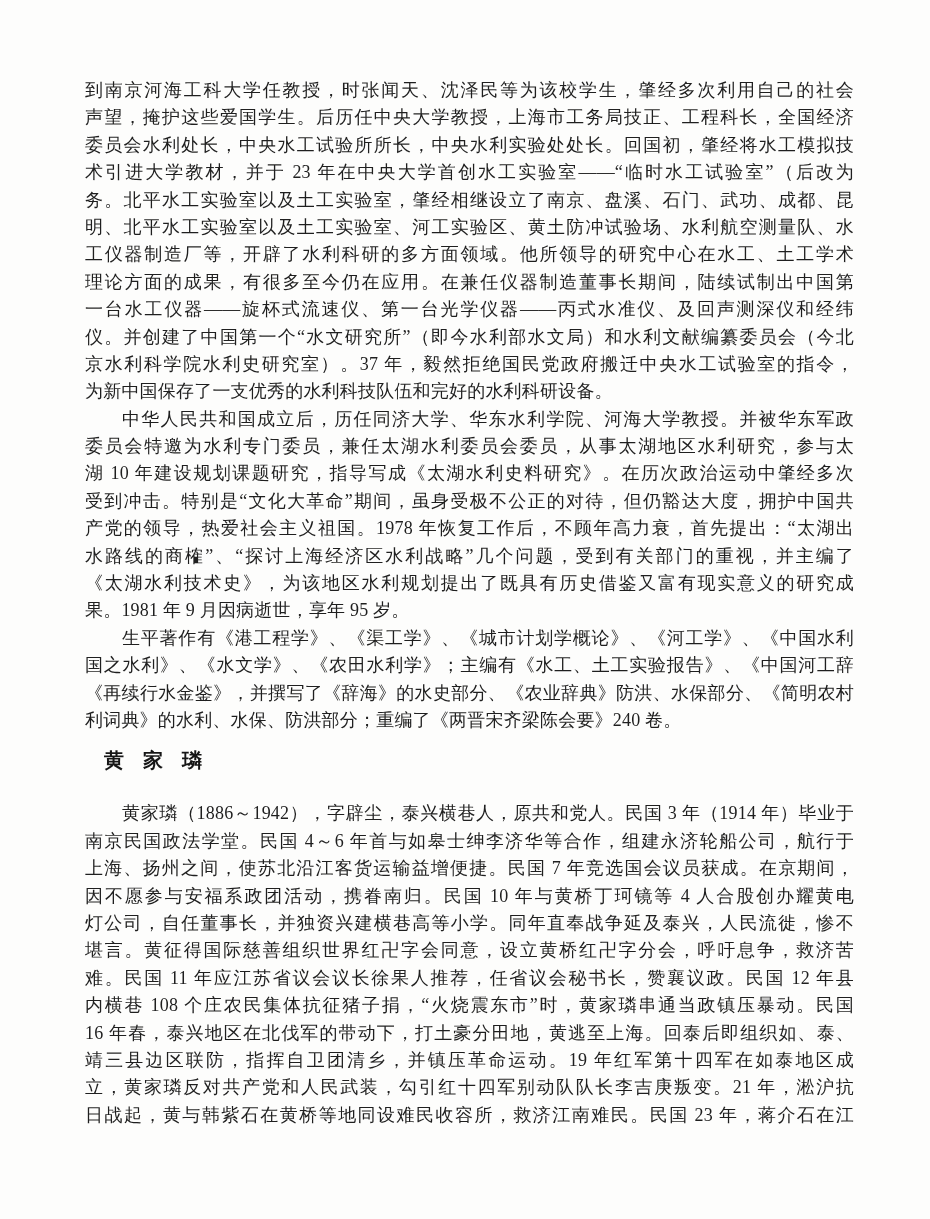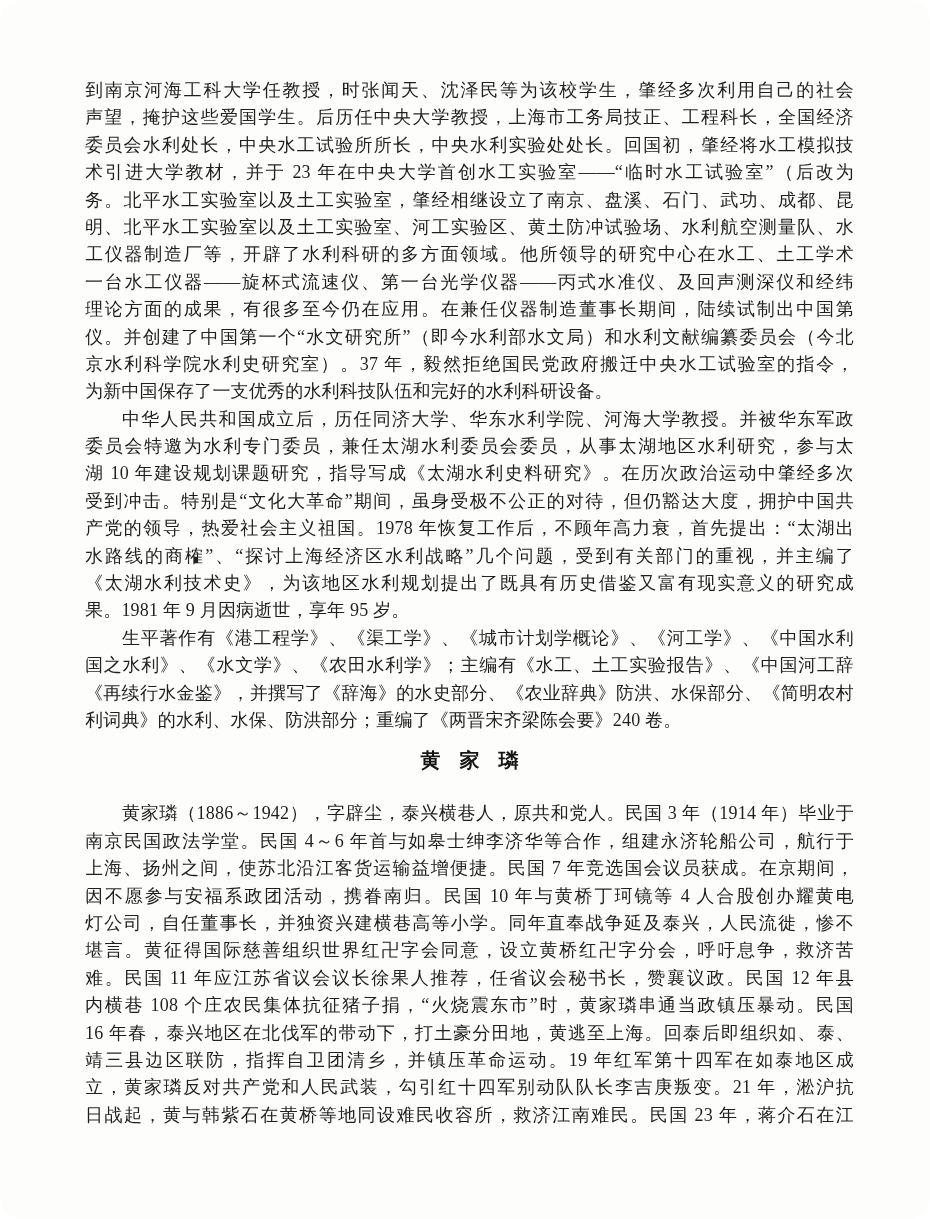--- a/index.html
+++ b/index.html
@@ -1,15 +1,15 @@
 <!DOCTYPE html>
 <html><head>
 <meta charset="utf-8">
 <style>
-  * { box-sizing: border-box; margin: 0; padding: 0; border-radius: 21px; }
+  * { box-sizing: border-box; margin: 0; padding: 0; }
   html, body {
     width: 930px;
     background: #ffffff;
     font-family: "Liberation Serif", "DejaVu Serif", serif;
   }
   .page {
     position: relative;
     width: 930px;
     height: 1219px;
     background: #fdfdfc;
@@ -37,42 +37,42 @@
     text-align-last: left;
   }
   .line.indent {
     padding-left: 37px;
   }
   .heading {
     margin: 12px 0 26px 0;
     line-height: 28px;
     font-size: 20px;
     font-weight: bold;
-    text-align: center;
+    text-align: left;
     letter-spacing: 0.95em;
     text-indent: 0.95em;
     color: #161616;
   }
 </style>
 </head>
 <body>
 
 <div class="page">
   <div class="textblock">
 
     <div class="para">
       <div class="line">到南京河海工科大学任教授，时张闻天、沈泽民等为该校学生，肇经多次利用自己的社会</div>
       <div class="line">声望，掩护这些爱国学生。后历任中央大学教授，上海市工务局技正、工程科长，全国经济</div>
       <div class="line">委员会水利处长，中央水工试验所所长，中央水利实验处处长。回国初，肇经将水工模拟技</div>
       <div class="line">术引进大学教材，并于 23 年在中央大学首创水工实验室——“临时水工试验室”（后改为</div>
       <div class="line">务。北平水工实验室以及土工实验室，肇经相继设立了南京、盘溪、石门、武功、成都、昆</div>
       <div class="line">明、北平水工实验室以及土工实验室、河工实验区、黄土防冲试验场、水利航空测量队、水</div>
       <div class="line">工仪器制造厂等，开辟了水利科研的多方面领域。他所领导的研究中心在水工、土工学术</div>
+      <div class="line">理论方面的成果，有很多至今仍在应用。在兼任仪器制造董事长期间，陆续试制出中国第</div>
       <div class="line">一台水工仪器——旋杯式流速仪、第一台光学仪器——丙式水准仪、及回声测深仪和经纬</div>
-      <div class="line">理论方面的成果，有很多至今仍在应用。在兼任仪器制造董事长期间，陆续试制出中国第</div>
       <div class="line">仪。并创建了中国第一个“水文研究所”（即今水利部水文局）和水利文献编纂委员会（今北</div>
       <div class="line">京水利科学院水利史研究室）。37 年，毅然拒绝国民党政府搬迁中央水工试验室的指令，</div>
       <div class="line end">为新中国保存了一支优秀的水利科技队伍和完好的水利科研设备。</div>
     </div>
 
     <div class="para">
       <div class="line indent">中华人民共和国成立后，历任同济大学、华东水利学院、河海大学教授。并被华东军政</div>
       <div class="line">委员会特邀为水利专门委员，兼任太湖水利委员会委员，从事太湖地区水利研究，参与太</div>
       <div class="line">湖 10 年建设规划课题研究，指导写成《太湖水利史料研究》。在历次政治运动中肇经多次</div>
       <div class="line">受到冲击。特别是“文化大革命”期间，虽身受极不公正的对待，但仍豁达大度，拥护中国共</div>

